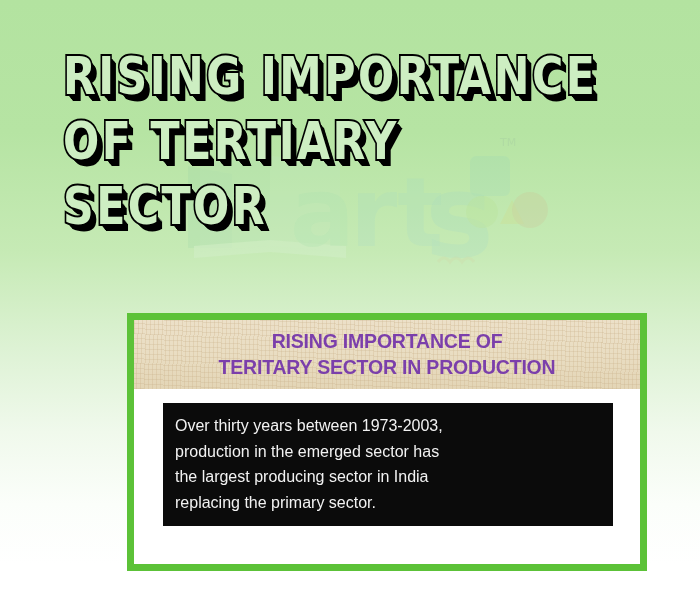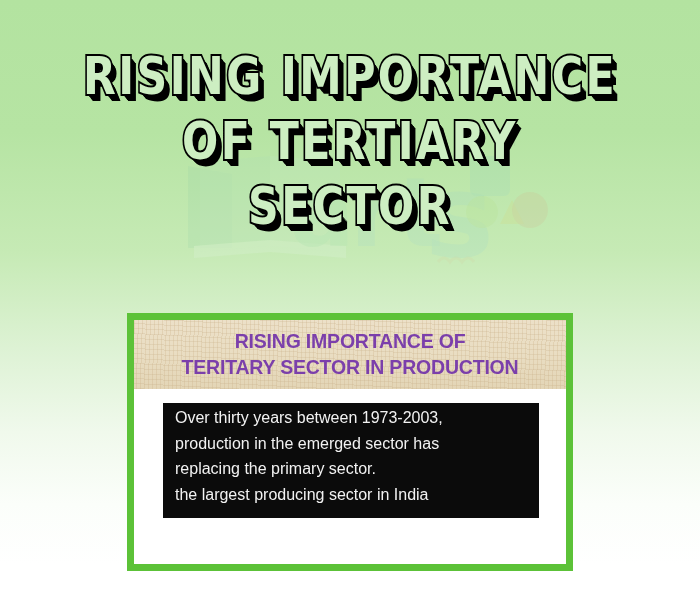--- a/index.html
+++ b/index.html
@@ -41,21 +41,21 @@
     pointer-events: none;
   }
   #watermark svg { display: block; }
 
   
   #headline {
     position: absolute;
     left: 0;
     top: 44px;
     width: 700px;
-    text-align: center;
+    text-align: left;
   }
   .hl-line {
     display: block;
     font-family: "DejaVu Sans", sans-serif;
     font-weight: bold;
     font-size: 52px;
     line-height: 65px;
     letter-spacing: 3px;
     color: #cdeec2;
     -webkit-text-stroke: 4px #000000;
@@ -65,21 +65,21 @@
        6px 6px 0 #000, 7px 7px 0 #000;
     transform: scaleX(0.82);
     white-space: nowrap;
   }
 
   
   #card {
     position: absolute;
     left: 127px;
     top: 313px;
-    width: 446px;
+    width: 520px;
     height: 258px;
     background: #5cc238;
     box-sizing: border-box;
     padding: 7px;
   }
   #card-inner {
     width: 100%;
     height: 100%;
     background: #ffffff;
     box-sizing: border-box;
@@ -108,21 +108,21 @@
     letter-spacing: -0.2px;
     white-space: nowrap;
   }
 
   #card-body-wrap {
     background: #ffffff;
     padding: 14px 27px 18px 29px;
   }
   #body-box {
     background: #0b0b0b;
-    padding: 2px 12px 11px 12px;
+    padding: 10px 12px 11px 12px;
   }
   .body-line {
     display: block;
     color: #f2f2f2;
     font-family: "Liberation Sans", sans-serif;
     font-size: 16px;
     line-height: 25.5px;
     white-space: nowrap;
   }
 </style>
@@ -168,21 +168,21 @@
 
       <div id="card-heading">
         <span class="heading-line">RISING IMPORTANCE OF</span>
         <span class="heading-line">TERITARY SECTOR IN PRODUCTION</span>
       </div>
 
       <div id="card-body-wrap">
         <div id="body-box">
           <span class="body-line">Over thirty years between 1973-2003,</span>
           <span class="body-line">production in the emerged sector has</span>
+          <span class="body-line">the largest producing sector in India</span>
           <span class="body-line">replacing the primary sector.</span>
-          <span class="body-line">the largest producing sector in India</span>
         </div>
       </div>
 
     </div>
   </div>
 
 </div>
 
 </body></html>

